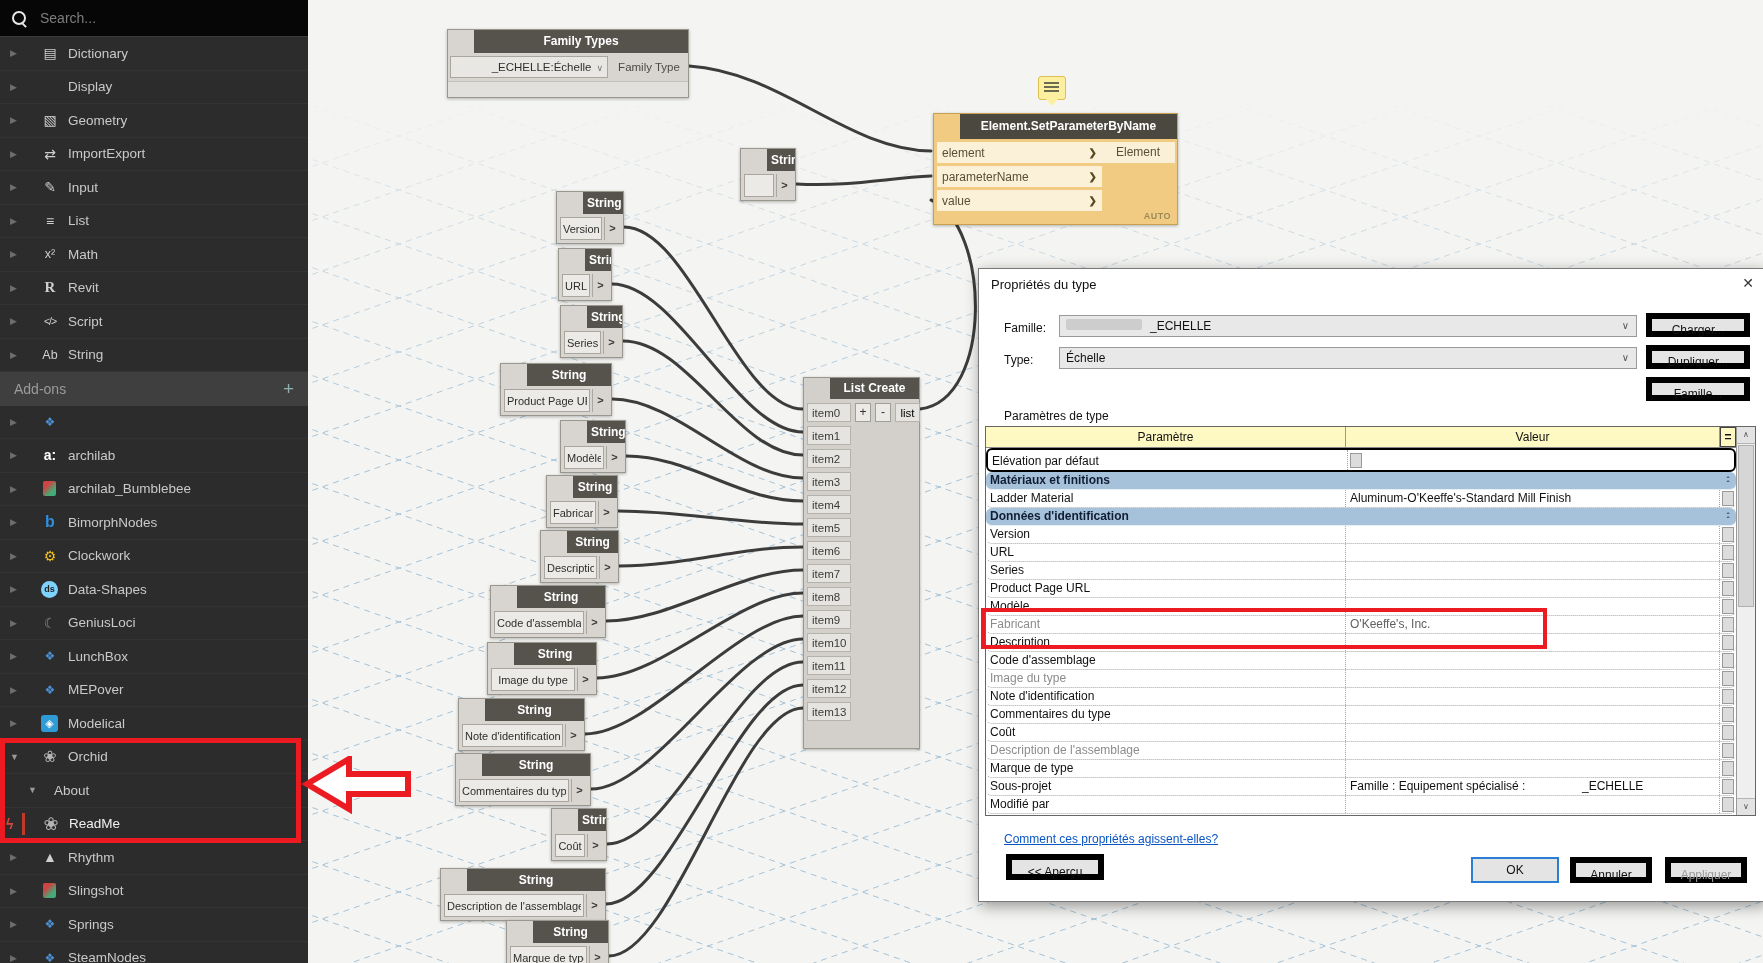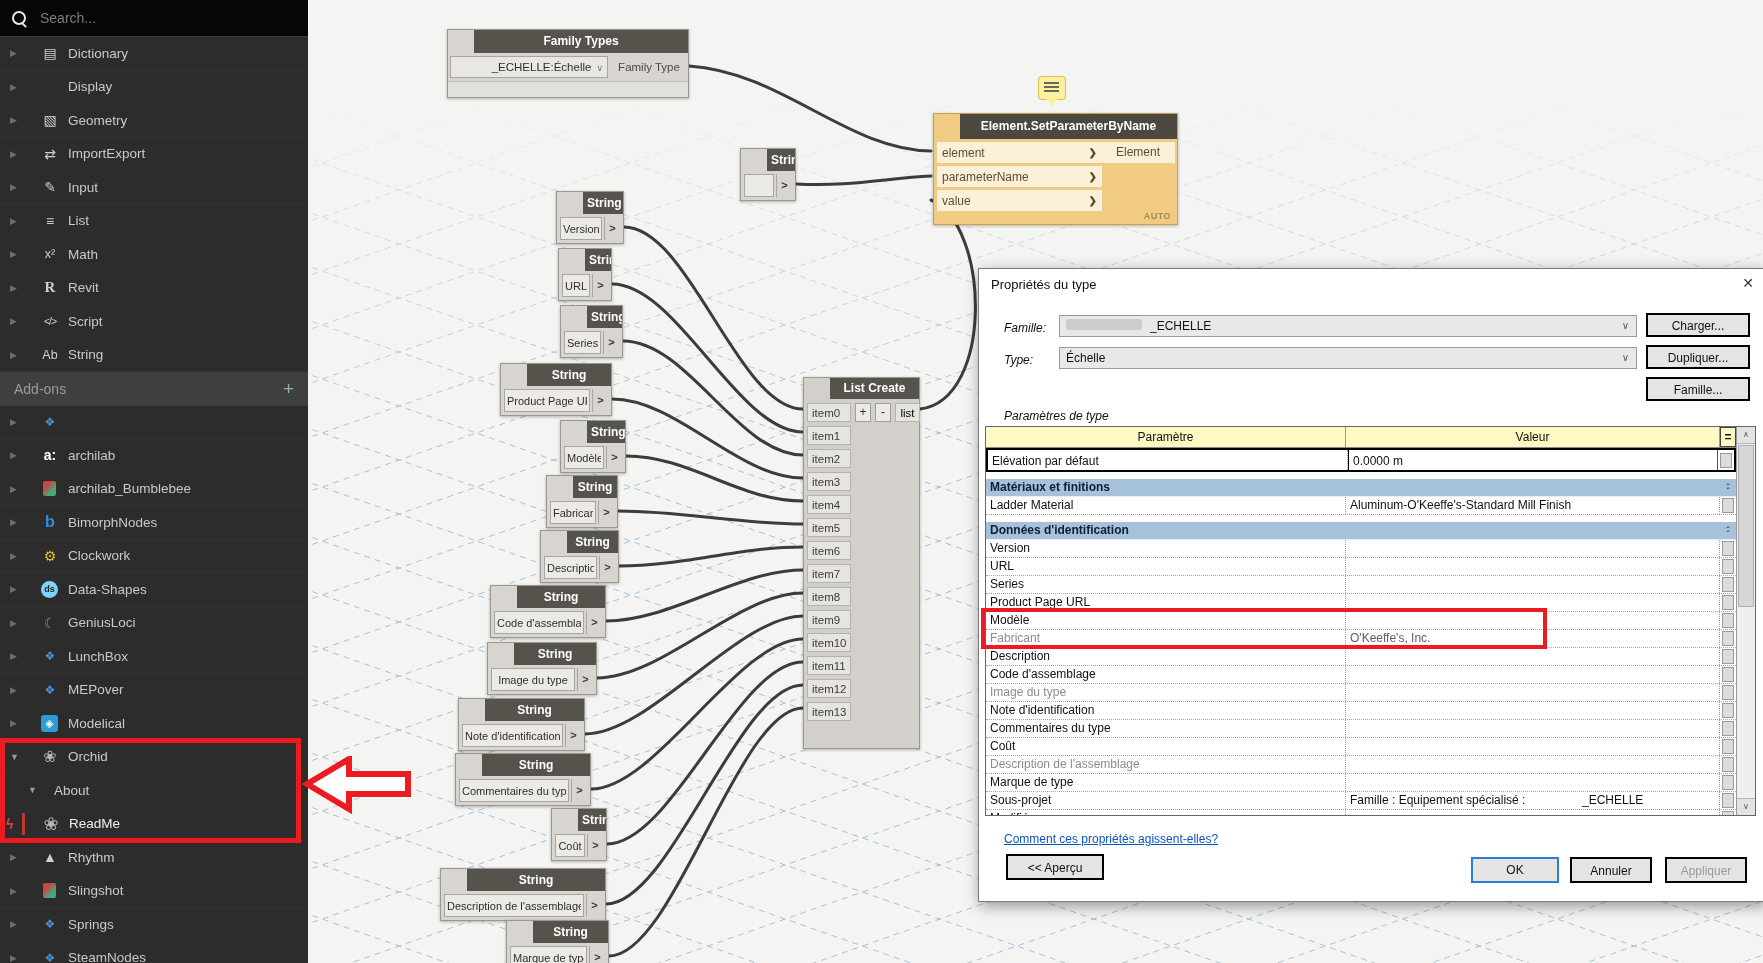--- a/index.html
+++ b/index.html
@@ -76,37 +76,37 @@
   .lc-rows{padding:2px 3px;}
   .lc-row{height:21px;margin-bottom:2px;display:flex;align-items:flex-end;}
   .lc-in{width:44px;height:19px;line-height:18px;background:#e6e4e0;border:1px solid #b5b2ac;font-size:11.5px;color:#3c3b38;padding-left:4px;box-sizing:border-box;flex:none;}
   .lc-btn{width:16px;height:19px;line-height:17px;background:#eceae6;border:1px solid #a0a09a;text-align:center;font-size:12px;color:#333;margin-left:4px;flex:none;box-sizing:border-box;}
   .lc-out{width:25px;height:19px;line-height:18px;background:#e6e4e0;border:1px solid #b5b2ac;text-align:center;font-size:11.5px;margin-left:4px;flex:none;box-sizing:border-box;}
 
   
   .dlg{position:absolute;left:676px;top:268px;width:785px;height:632px;background:#fff;border:1px solid #7a7a7a;box-shadow:2px 4px 14px rgba(0,0,0,.4);z-index:10;font-size:12px;color:#111;}
   .dlg-title{position:absolute;left:12px;top:8px;font-size:13px;}
   .dlg-close{position:absolute;top:6px;right:10px;font-size:14px;color:#333;}
-  .dlab{position:absolute;left:25px;font-style:italic;}
+  .dlab{position:absolute;left:25px;}
   .combo{position:absolute;left:80px;width:578px;height:22px;background:#e8e8e8;border:1px solid #999;box-sizing:border-box;line-height:20px;padding:0 6px;white-space:nowrap;}
   .combo .cchev{position:absolute;right:7px;top:0;color:#555;font-size:10px;}
   .redact{display:inline-block;width:76px;height:11px;background:#cdcdcd;border-radius:2px;margin-right:8px;}
-  .dbtn{position:absolute;width:104px;height:24px;background:#e4e4e4;border:2px solid #000000;text-align:center;line-height:22px;box-sizing:border-box;}
+  .dbtn{position:absolute;width:104px;height:24px;background:#e4e4e4;border:6px solid #000000;text-align:center;line-height:22px;box-sizing:border-box;}
   .ptable{position:absolute;left:6px;top:157px;width:771px;height:390px;border:1px solid #666;display:flex;box-sizing:border-box;background:#fff;}
   .pt-main{flex:1;overflow:hidden;}
   .pt-head{height:20px;display:flex;background:#fef9c3;border-bottom:1px solid #888;}
   .pt-head .hp{width:360px;border-right:1px solid #999;text-align:center;line-height:20px;box-sizing:border-box;}
   .pt-head .hv{flex:1;border-right:1px solid #999;text-align:center;line-height:20px;}
   .pt-head .he{width:16px;text-align:center;line-height:18px;font-weight:bold;border:1px solid #444;box-sizing:border-box;}
-  .trow{height:18px;display:flex;border-bottom:1px dotted #a5a5a5;background:#fff;box-sizing:border-box;}
+  .trow{height:18px;display:flex;border-bottom:1px dotted #a5a5a5;background:#fff;box-sizing:border-box;border-radius:6px;}
   .tp{width:360px;padding:1px 4px;border-right:1px dotted #a5a5a5;white-space:nowrap;overflow:hidden;box-sizing:border-box;}
   .tv{flex:1;padding:1px 4px;position:relative;border-right:1px dotted #a5a5a5;white-space:nowrap;overflow:hidden;box-sizing:border-box;}
   .te{width:16px;display:flex;align-items:center;justify-content:center;flex:none;}
   .stub{width:10px;height:13px;background:#dcdcdc;border:1px solid #9a9a9a;}
-  .trow.group{background:#a6c1da;border-bottom:1px solid #e8eef5;font-weight:bold;margin-top:7px;}
+  .trow.group{background:#a6c1da;border-bottom:1px solid #e8eef5;font-weight:bold;}
   .trow.group .tp{width:auto;flex:1;border-right:none;color:#101e33;}
   .gchev{display:flex;flex-direction:column;line-height:4.5px;font-size:9px;color:#1d3a5f;font-weight:bold;margin-top:3px;}
   .trow.selected{height:24px;border:2px solid #000;border-bottom:2px solid #000;}
   .trow.selected .tp{line-height:20px;}
   .trow.selected .tv{border-left:1px solid #000;border-right:1px solid #555;line-height:20px;}
   .trow.disabled .tp{color:#8c8c8c;}
   .trow.disabled .v1{color:#606060;}
   .v2{position:absolute;left:236px;top:1px;}
   .pt-scroll{width:18px;border-left:1px solid #999;background:#efefef;display:flex;flex-direction:column;flex:none;}
   .sc-arrow{height:16px;background:#e3e3e3;border-bottom:1px solid #b5b5b5;text-align:center;font-size:8px;line-height:15px;color:#555;}
@@ -600,21 +600,20 @@
     <div class="ptable">
       <div class="pt-main">
         <div class="pt-head">
           <div class="hp">Paramètre</div>
           <div class="hv">Valeur</div>
           <div class="he">=</div>
         </div>
         <div id="trows">
             <div class="trow selected">
     <div class="tp">Elévation par défaut</div>
-    <div class="tv"><span class="v1">0.0000 m</span><span class="v2"></span></div>
     <div class="te">
                 <span class="stub"></span>
               </div>
   </div>
             <div class="trow group">
     <div class="tp">Matériaux et finitions</div>
 
     <div class="te">
                 <span class="gchev">
                   <i style="font-style: normal;">ˆ</i>

